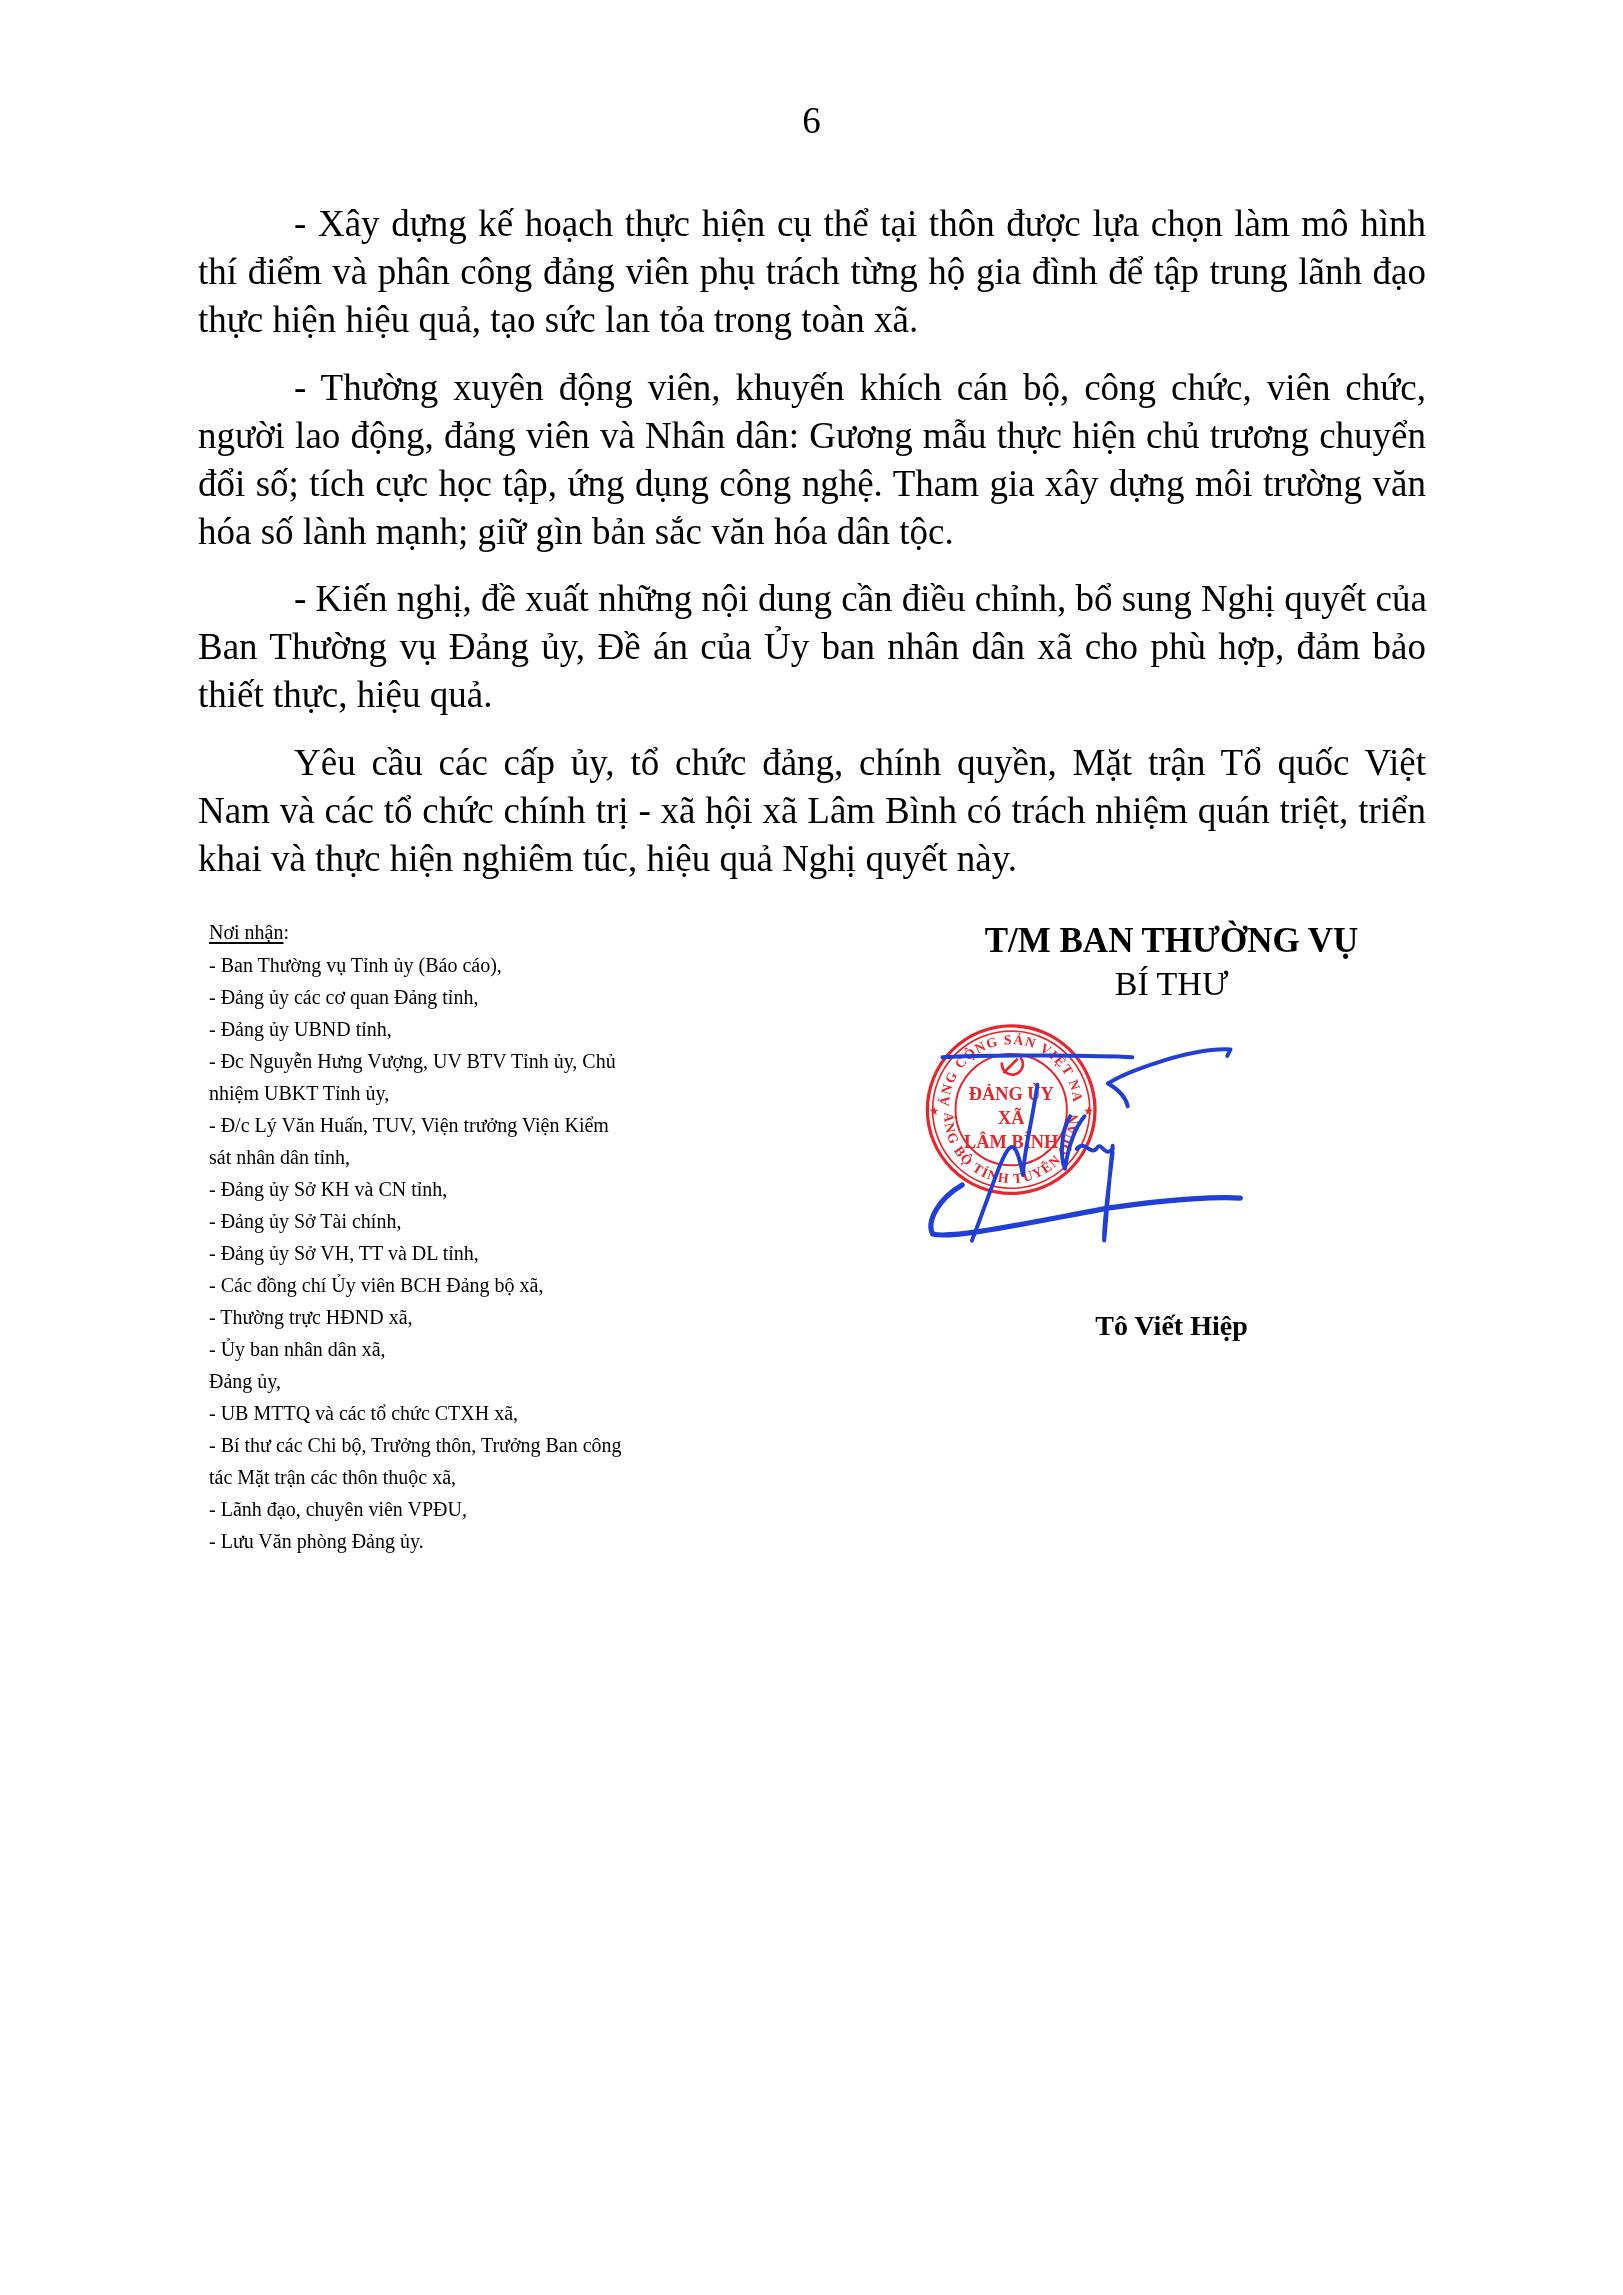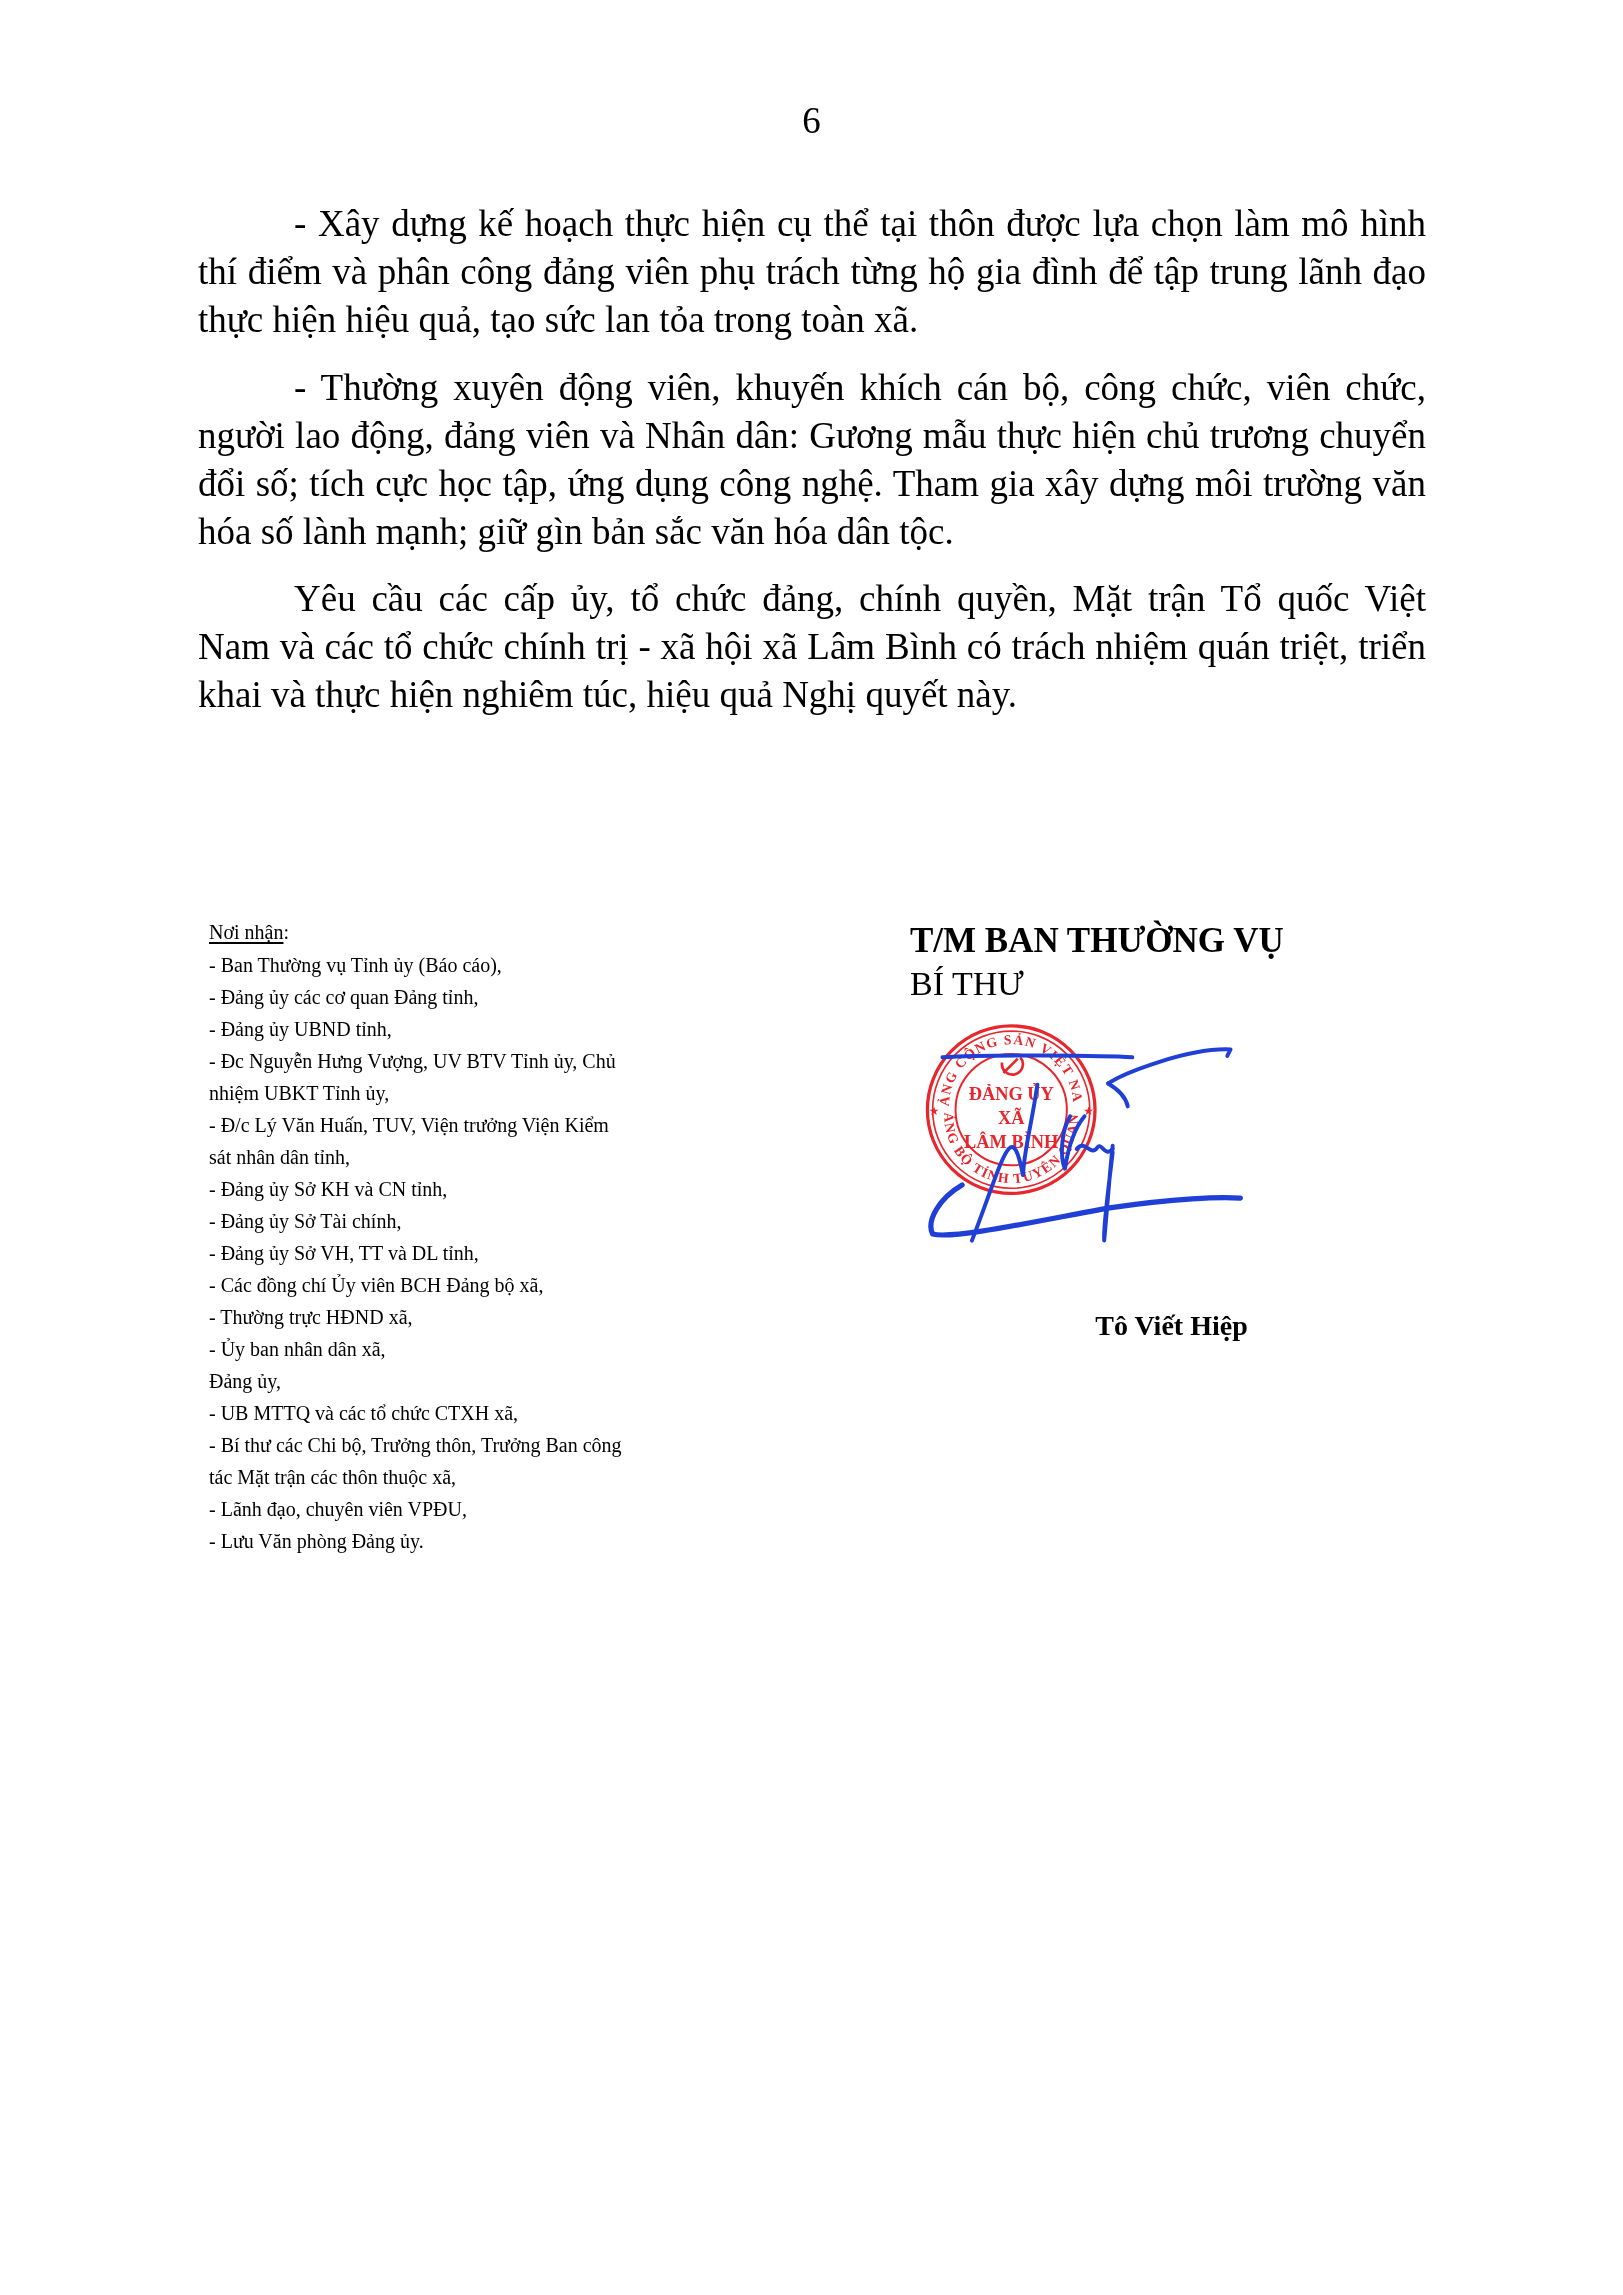--- a/index.html
+++ b/index.html
@@ -71,21 +71,21 @@
       display: block;
       white-space: nowrap;
     }
 
     
     .sign-block {
       position: absolute;
       top: 919px;
       left: 910px;
       width: 523px;
-      text-align: left;
+      text-align: center;
     }
     .sign-org {
       font-weight: bold;
       font-size: 35px;
       line-height: 43px;
       white-space: nowrap;
     }
     .sign-role {
       font-size: 34px;
       line-height: 43px;
@@ -119,20 +119,25 @@
   <div class="para">
     <span class="line first">- Xây dựng kế hoạch thực hiện cụ thể tại thôn được lựa chọn làm mô hình</span>
     <span class="line">thí điểm và phân công đảng viên phụ trách từng hộ gia đình để tập trung lãnh đạo</span>
     <span class="line last">thực hiện hiệu quả, tạo sức lan tỏa trong toàn xã.</span>
   </div>
   <div class="para">
     <span class="line first">- Thường xuyên động viên, khuyến khích cán bộ, công chức, viên chức,</span>
     <span class="line">người lao động, đảng viên và Nhân dân: Gương mẫu thực hiện chủ trương chuyển</span>
     <span class="line">đổi số; tích cực học tập, ứng dụng công nghệ. Tham gia xây dựng môi trường văn</span>
     <span class="line last">hóa số lành mạnh; giữ gìn bản sắc văn hóa dân tộc.</span>
+  </div>
+  <div class="para">
+    <span class="line first">- Kiến nghị, đề xuất những nội dung cần điều chỉnh, bổ sung Nghị quyết của</span>
+    <span class="line">Ban Thường vụ Đảng ủy, Đề án của Ủy ban nhân dân xã cho phù hợp, đảm bảo</span>
+    <span class="line last">thiết thực, hiệu quả.</span>
   </div>
   <div class="para">
     <span class="line first">Yêu cầu các cấp ủy, tổ chức đảng, chính quyền, Mặt trận Tổ quốc Việt</span>
     <span class="line">Nam và các tổ chức chính trị - xã hội xã Lâm Bình có trách nhiệm quán triệt, triển</span>
     <span class="line last">khai và thực hiện nghiêm túc, hiệu quả Nghị quyết này.</span>
   </div>
 </div>
 
 <div class="recipients">
   <span class="recipients-title"><span>Nơi nhận</span><span class="recipients-title-colon" style="display:inline-block;">:</span></span>

